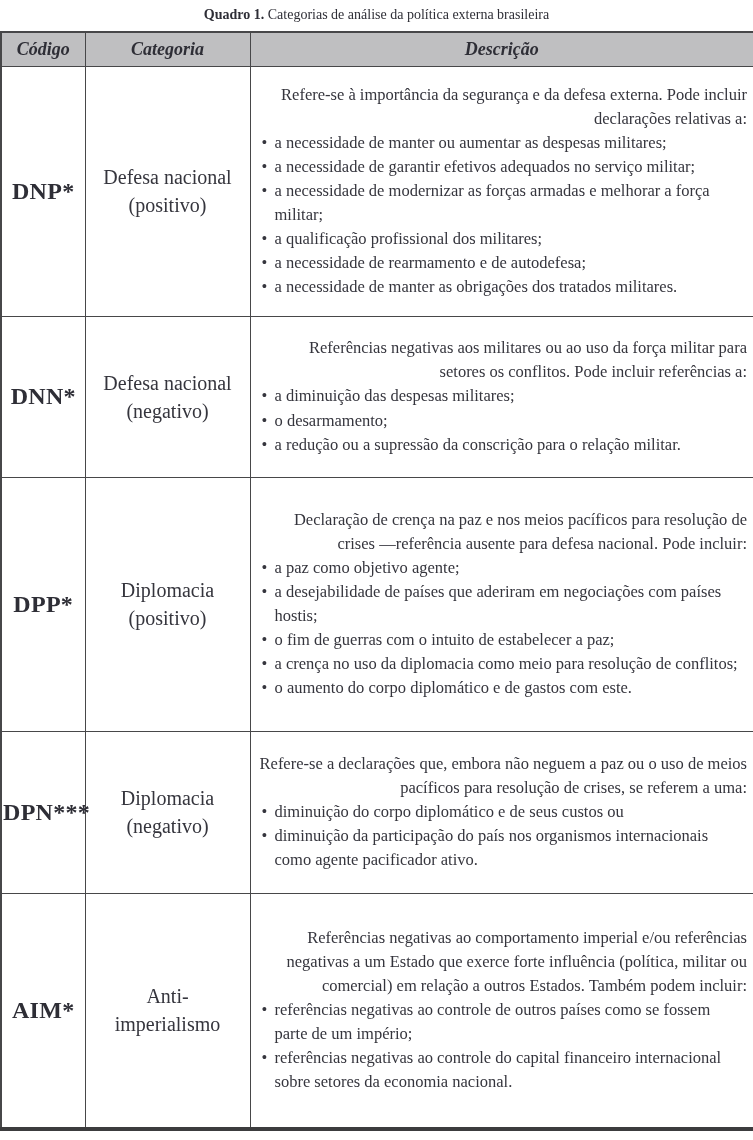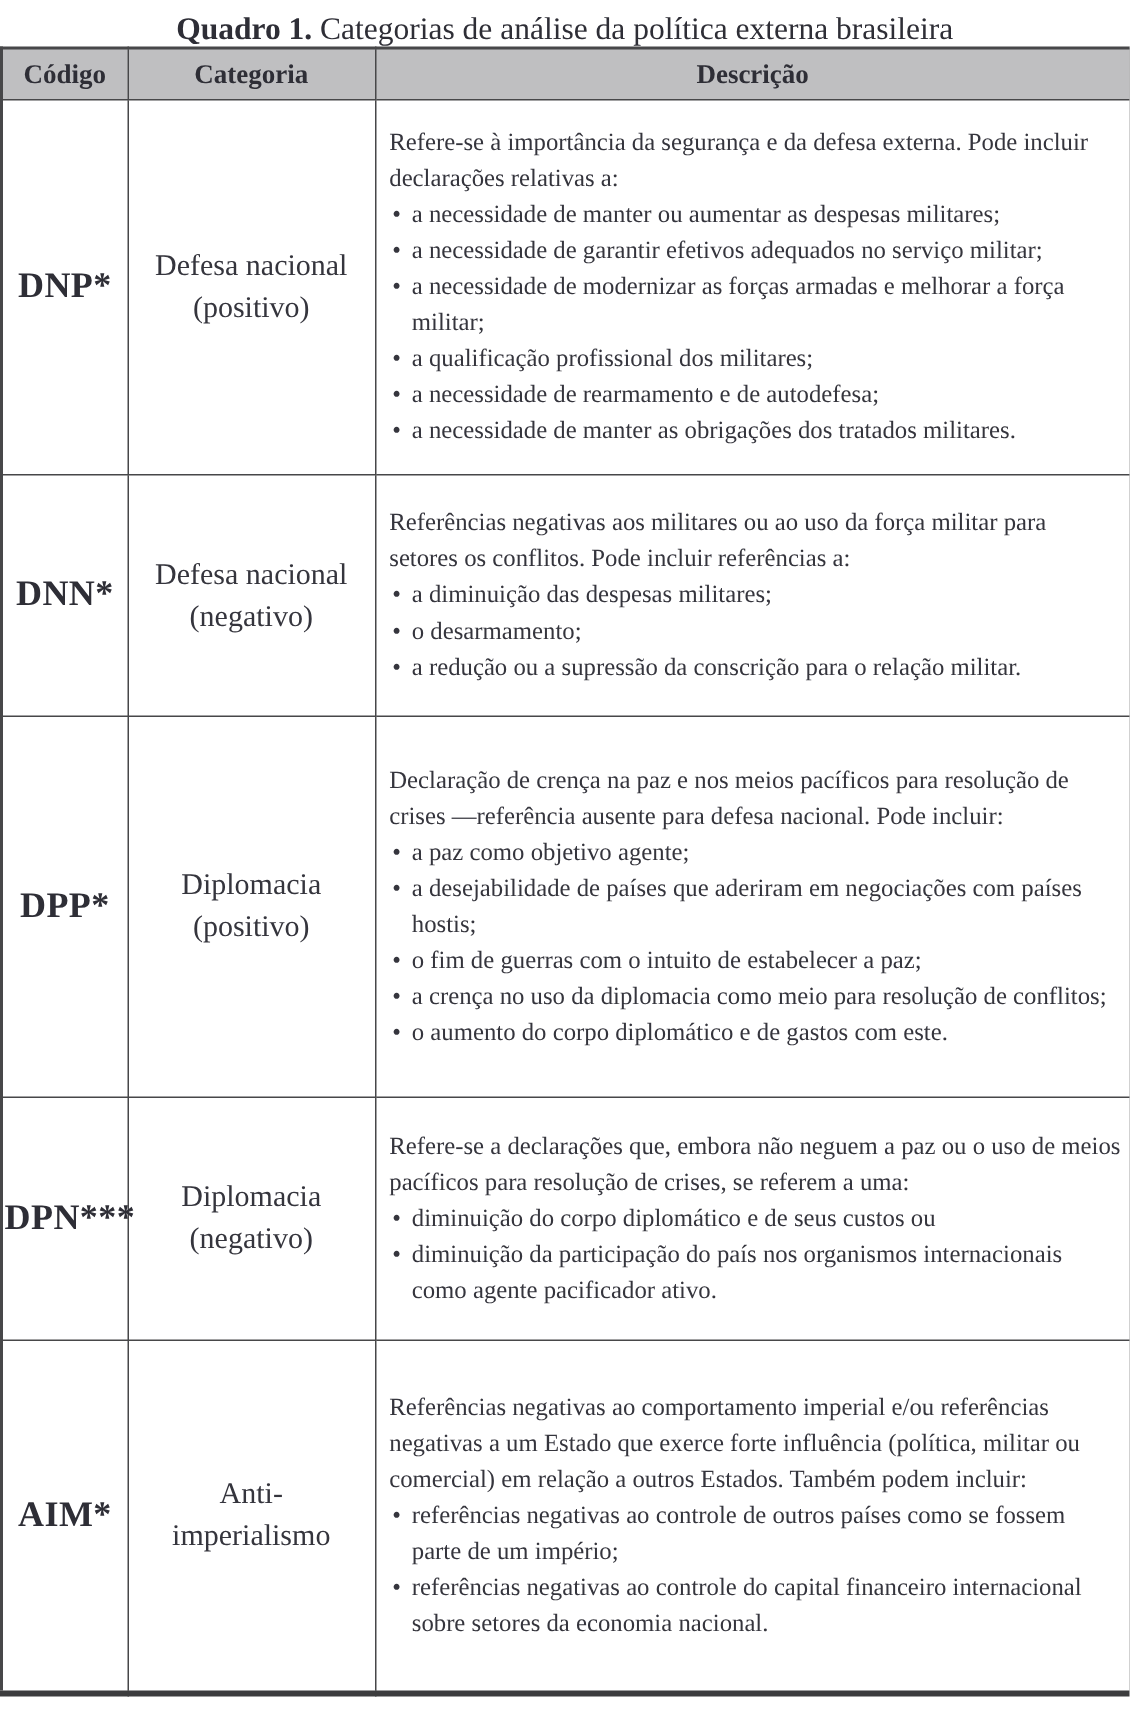--- a/index.html
+++ b/index.html
@@ -10,21 +10,21 @@
   body {
     width: 753px;
     height: 1140px;
     overflow: hidden;
     font-family: "Liberation Serif", "DejaVu Serif", serif;
     color: #35353d;
     -webkit-font-smoothing: antialiased;
   }
   .caption {
     text-align: center;
-    font-size: 21px;
+    font-size: 14px;
     padding: 7px 10px 0 10px;
     height: 31px;
     box-sizing: border-box;
     color: #2e2e36;
     white-space: nowrap;
   }
   .caption .caption-label {
     font-weight: bold;
   }
   table.quadro {
@@ -43,20 +43,21 @@
   col.c-desc { width: 504px; }
   thead th {
     background: #bfbfc1;
     font-size: 18px;
     font-weight: bold;
     height: 34px;
     text-align: center;
     vertical-align: middle;
     color: #2e2e36;
     border-bottom: 2px solid #474749;
+    font-style: italic;
   }
   tbody tr:nth-child(1) { height: 250px; }
   tbody tr:nth-child(2) { height: 161px; }
   tbody tr:nth-child(3) { height: 254px; }
   tbody tr:nth-child(4) { height: 162px; }
   tbody tr:nth-child(5) { height: 236px; }
   td.code-cell {
     text-align: center;
     vertical-align: middle;
     font-weight: bold;
@@ -69,21 +70,21 @@
     vertical-align: middle;
     font-size: 20px;
     line-height: 1.4;
   }
   td.desc-cell {
     vertical-align: middle;
     font-size: 16.5px;
     line-height: 1.46;
     padding: 6px 6px 6px 9px;
   }
-  .desc-intro { margin: 0; }
+  .desc-intro { margin: 0; text-align: right; }
   ul.bullets {
     margin: 0;
     padding: 0;
     list-style: none;
   }
   ul.bullets li {
     position: relative;
     padding-left: 15px;
   }
   ul.bullets li::before {

